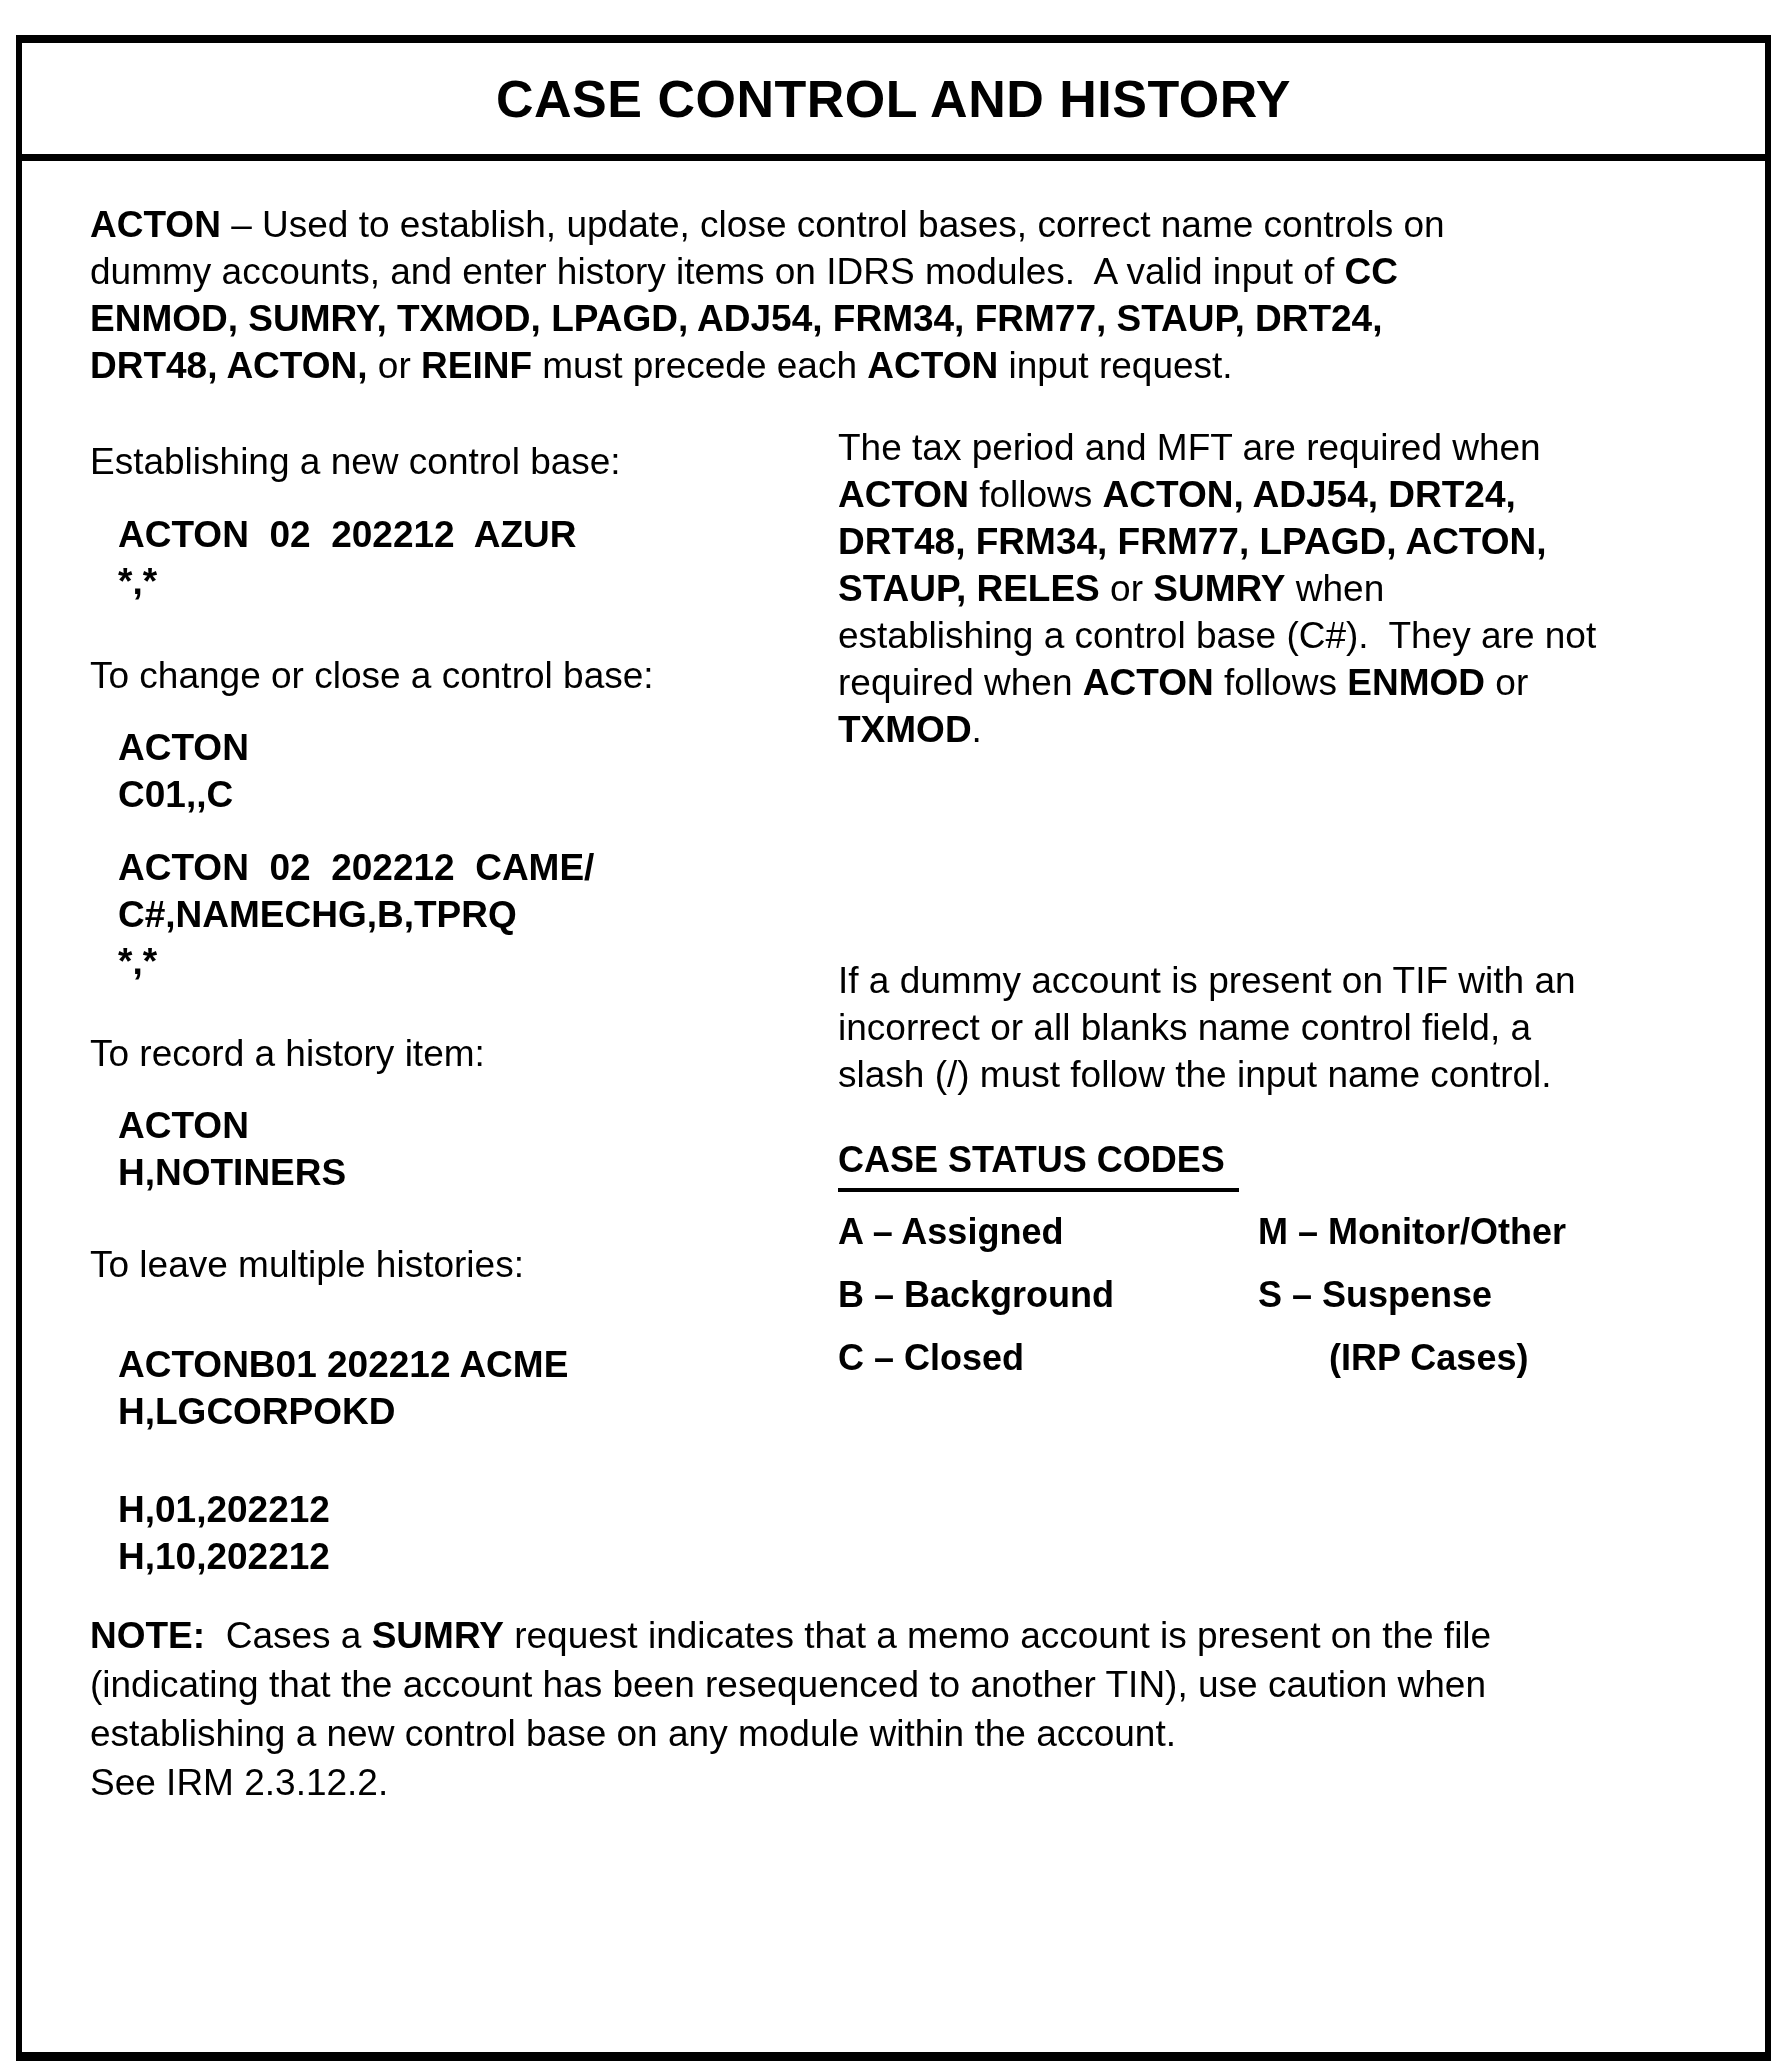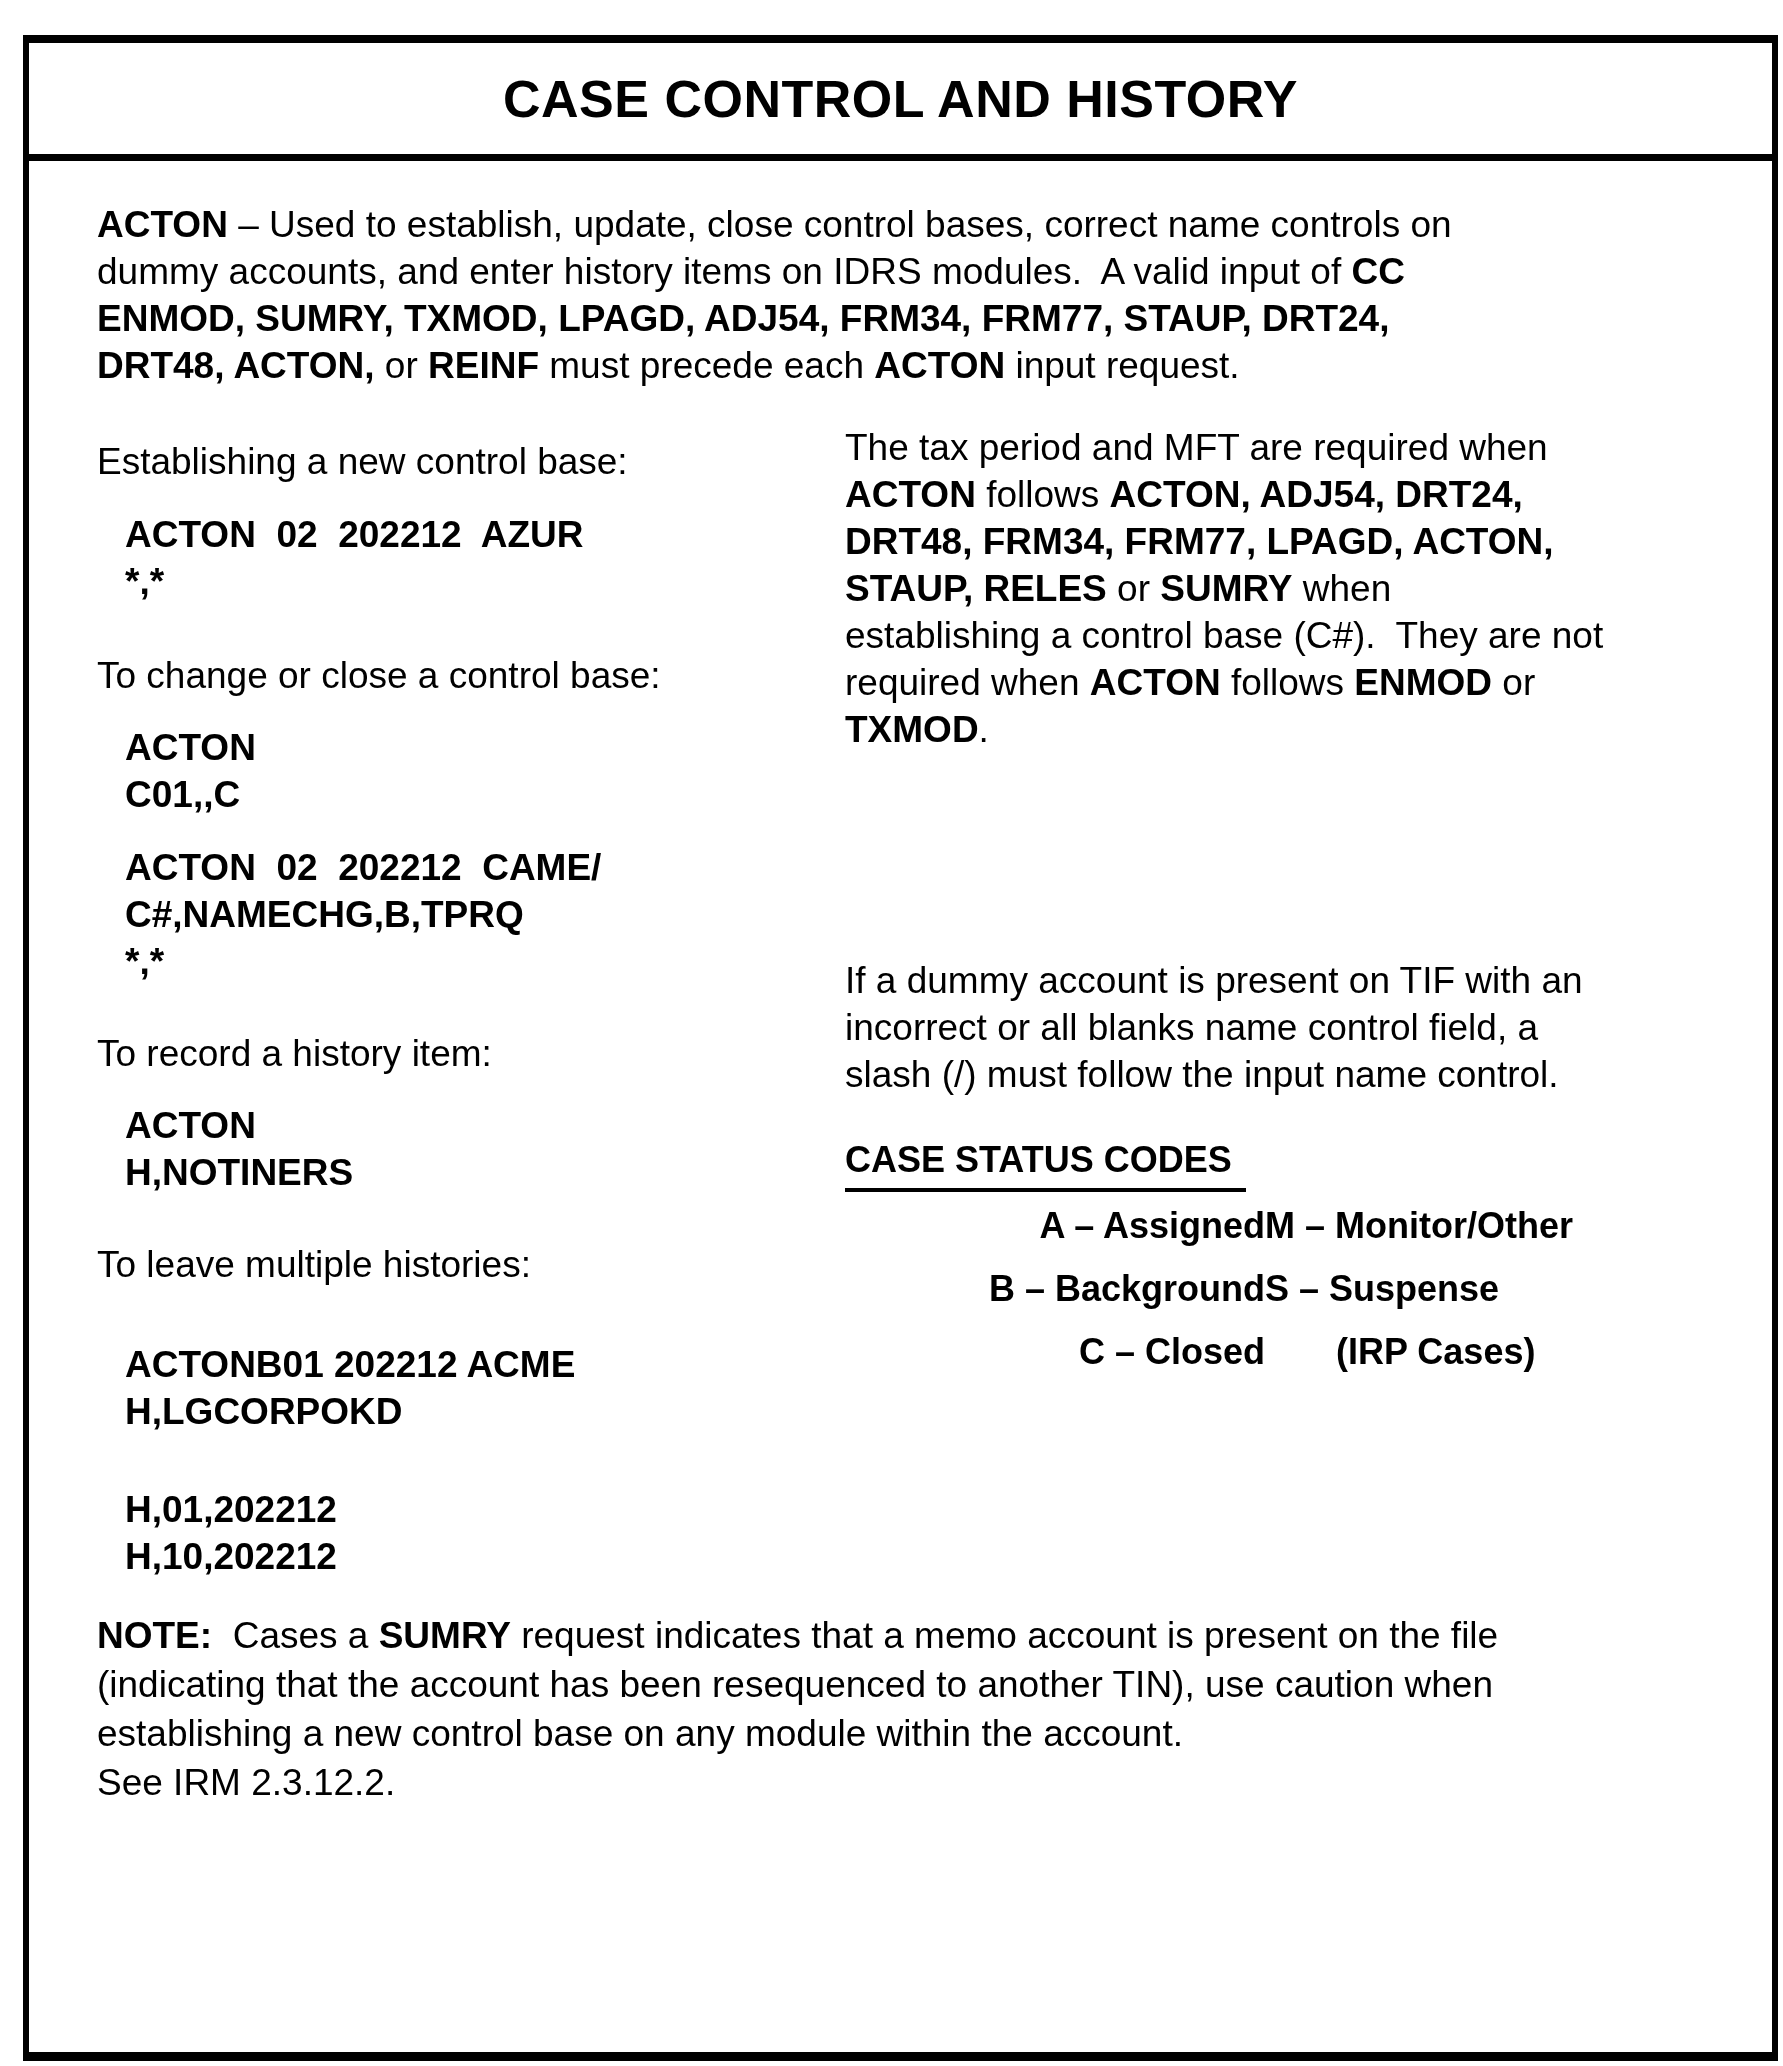--- a/index.html
+++ b/index.html
@@ -7,21 +7,21 @@
     position: relative;
     width: 1784px;
     height: 2067px;
     background: #ffffff;
     color: #000000;
     font-family: "Liberation Sans", sans-serif;
     overflow: hidden;
   }
   .doc-frame {
     position: absolute;
-    left: 23px;
+    left: 16px;
     top: 35px;
     width: 1755px;
     height: 2026px;
     box-sizing: border-box;
     border: 6.4px solid #000000;
     border-top-width: 8.2px;
     border-bottom-width: 9px;
     background: #ffffff;
   }
   .title-bar {
@@ -68,21 +68,21 @@
   .p-dummy { margin-top: 204px; }
   .status-heading-wrap { margin-top: 38px; }
   .status-heading {
     display: inline-block;
     font-size: 36px;
     line-height: 47px;
     font-weight: bold;
     border-bottom: 4.5px solid #000000;
     padding: 0 14.5px 4.5px 0;
   }
-  .status-rows { margin-top: 10px; text-align: right; }
+  .status-rows { margin-top: 16px; }
   .status-row { display: flex; }
   .status-row + .status-row { margin-top: 16.4px; }
   .status-cell {
     font-size: 36px;
     line-height: 47px;
     font-weight: bold;
     white-space: pre;
   }
   .status-cell.left { width: 420px; flex: 0 0 420px; }
   .status-cell.indent { padding-left: 71px; }

